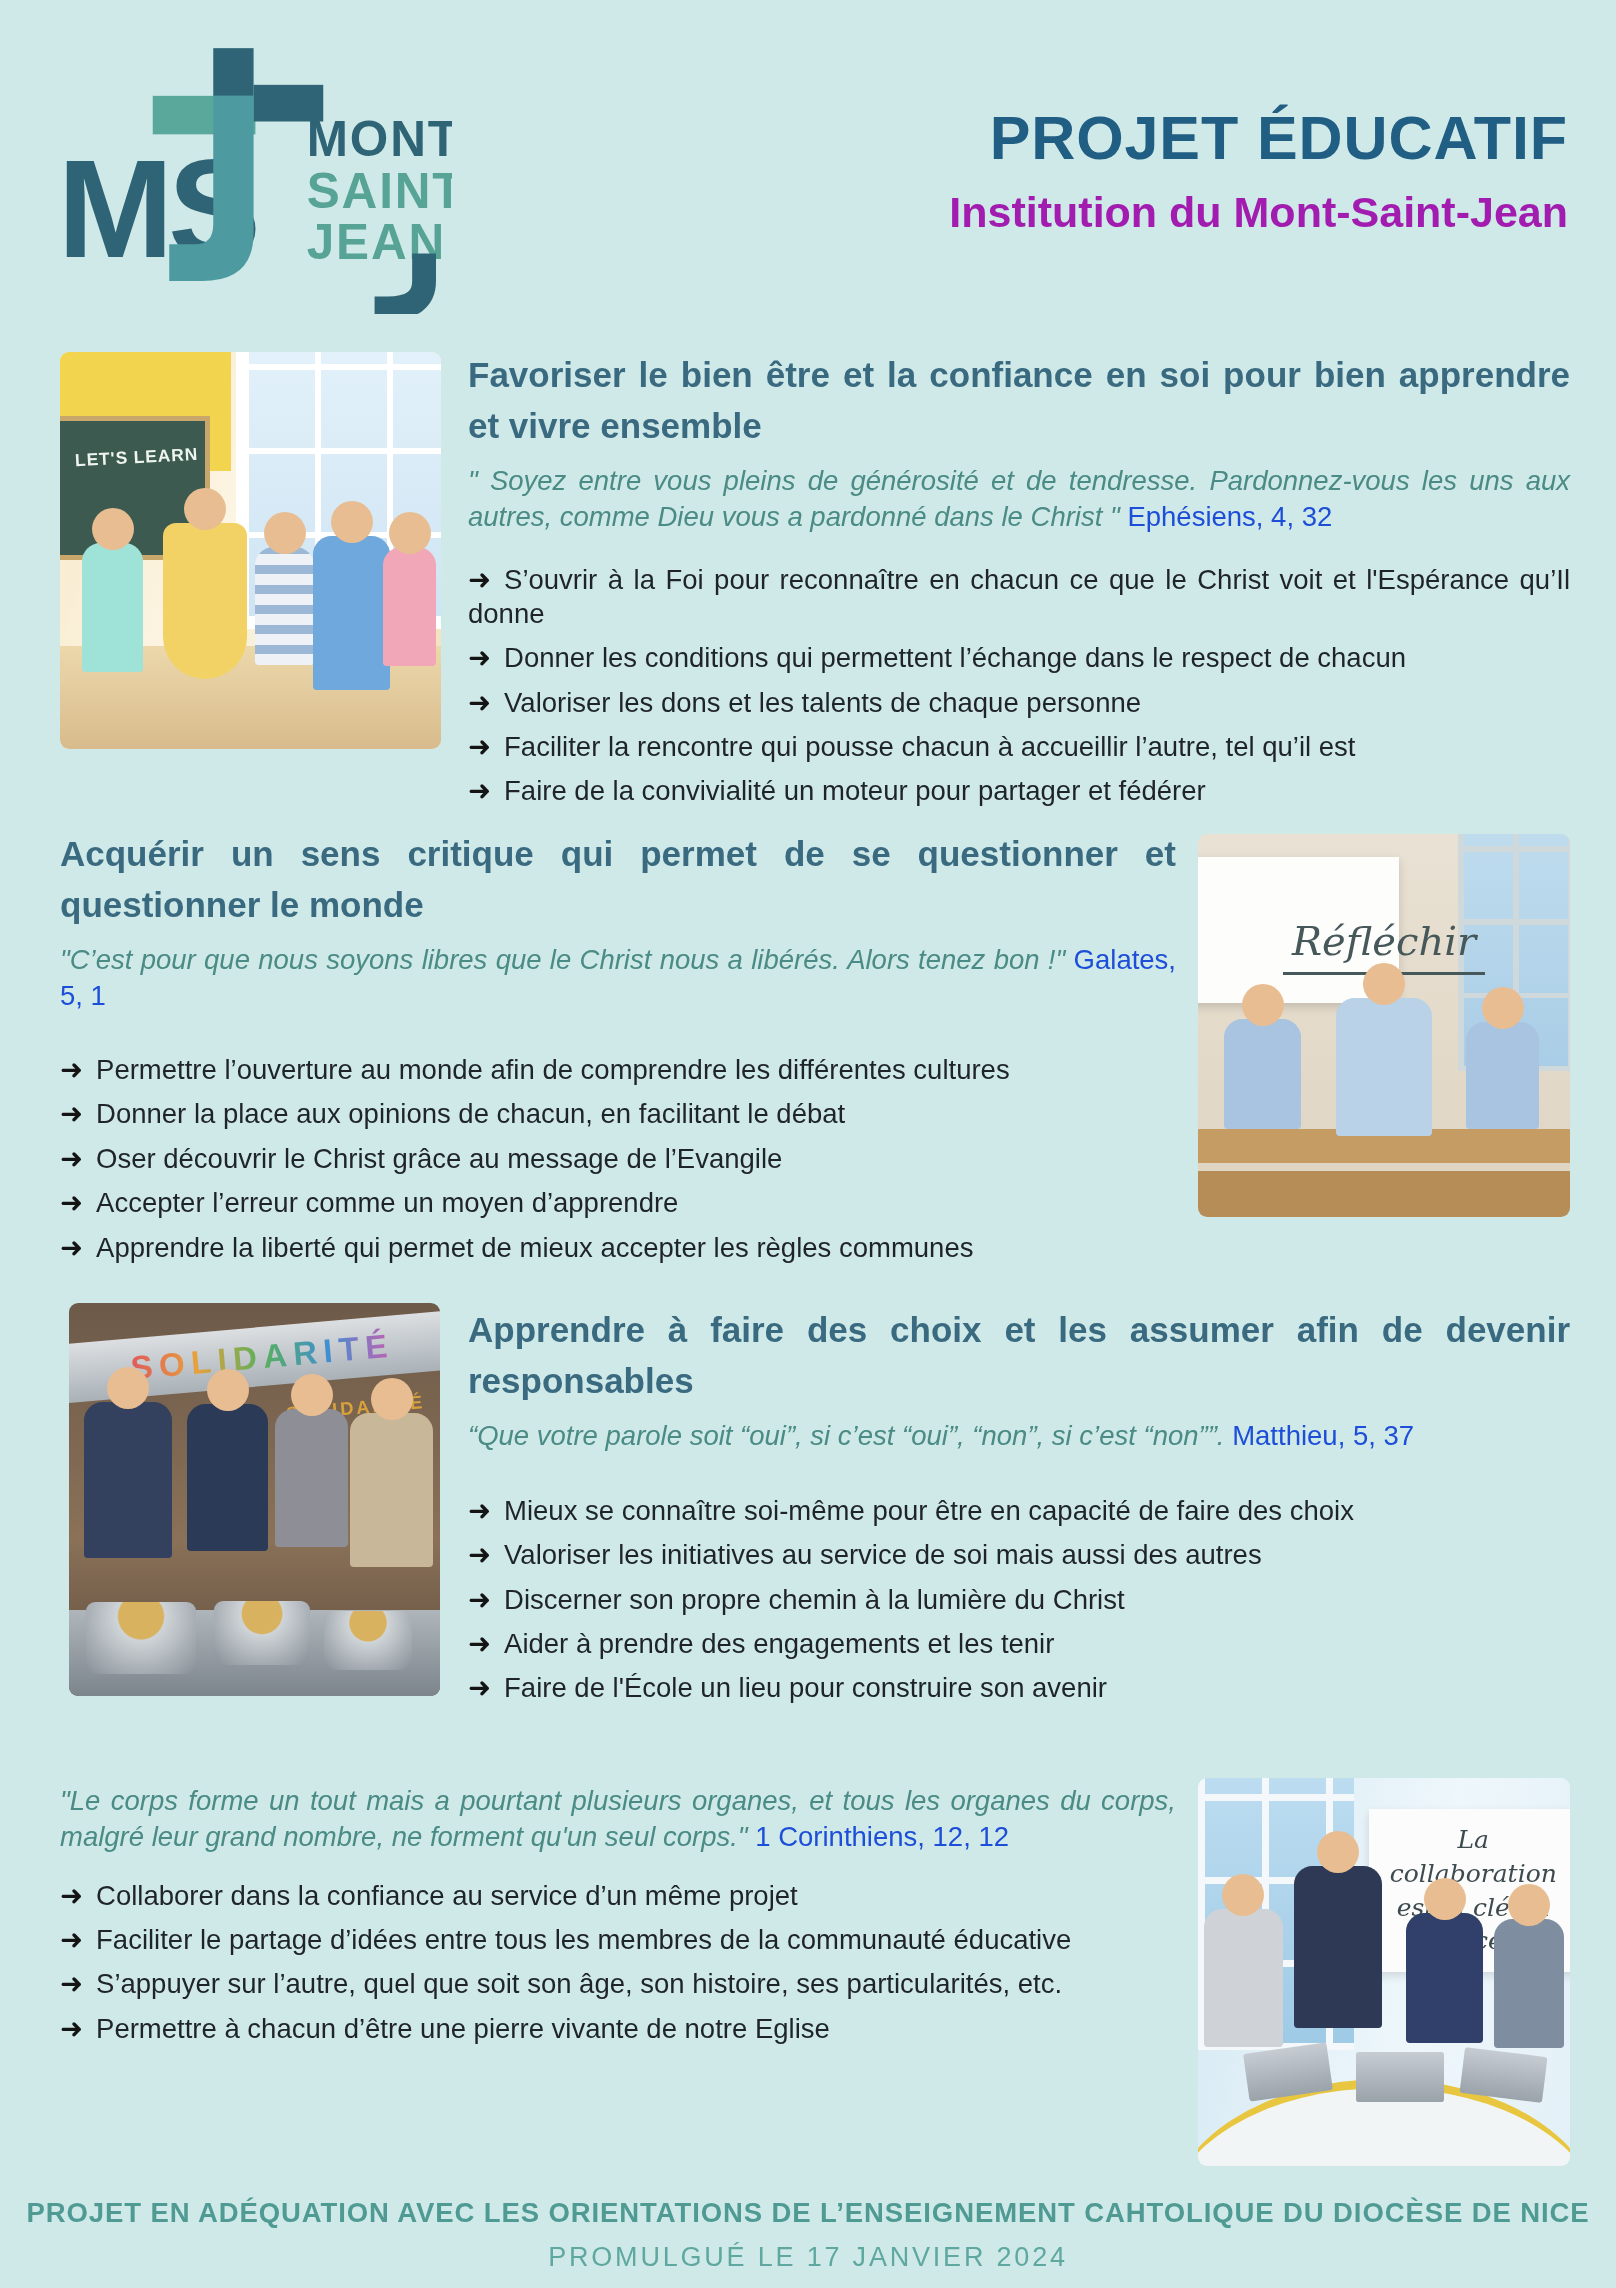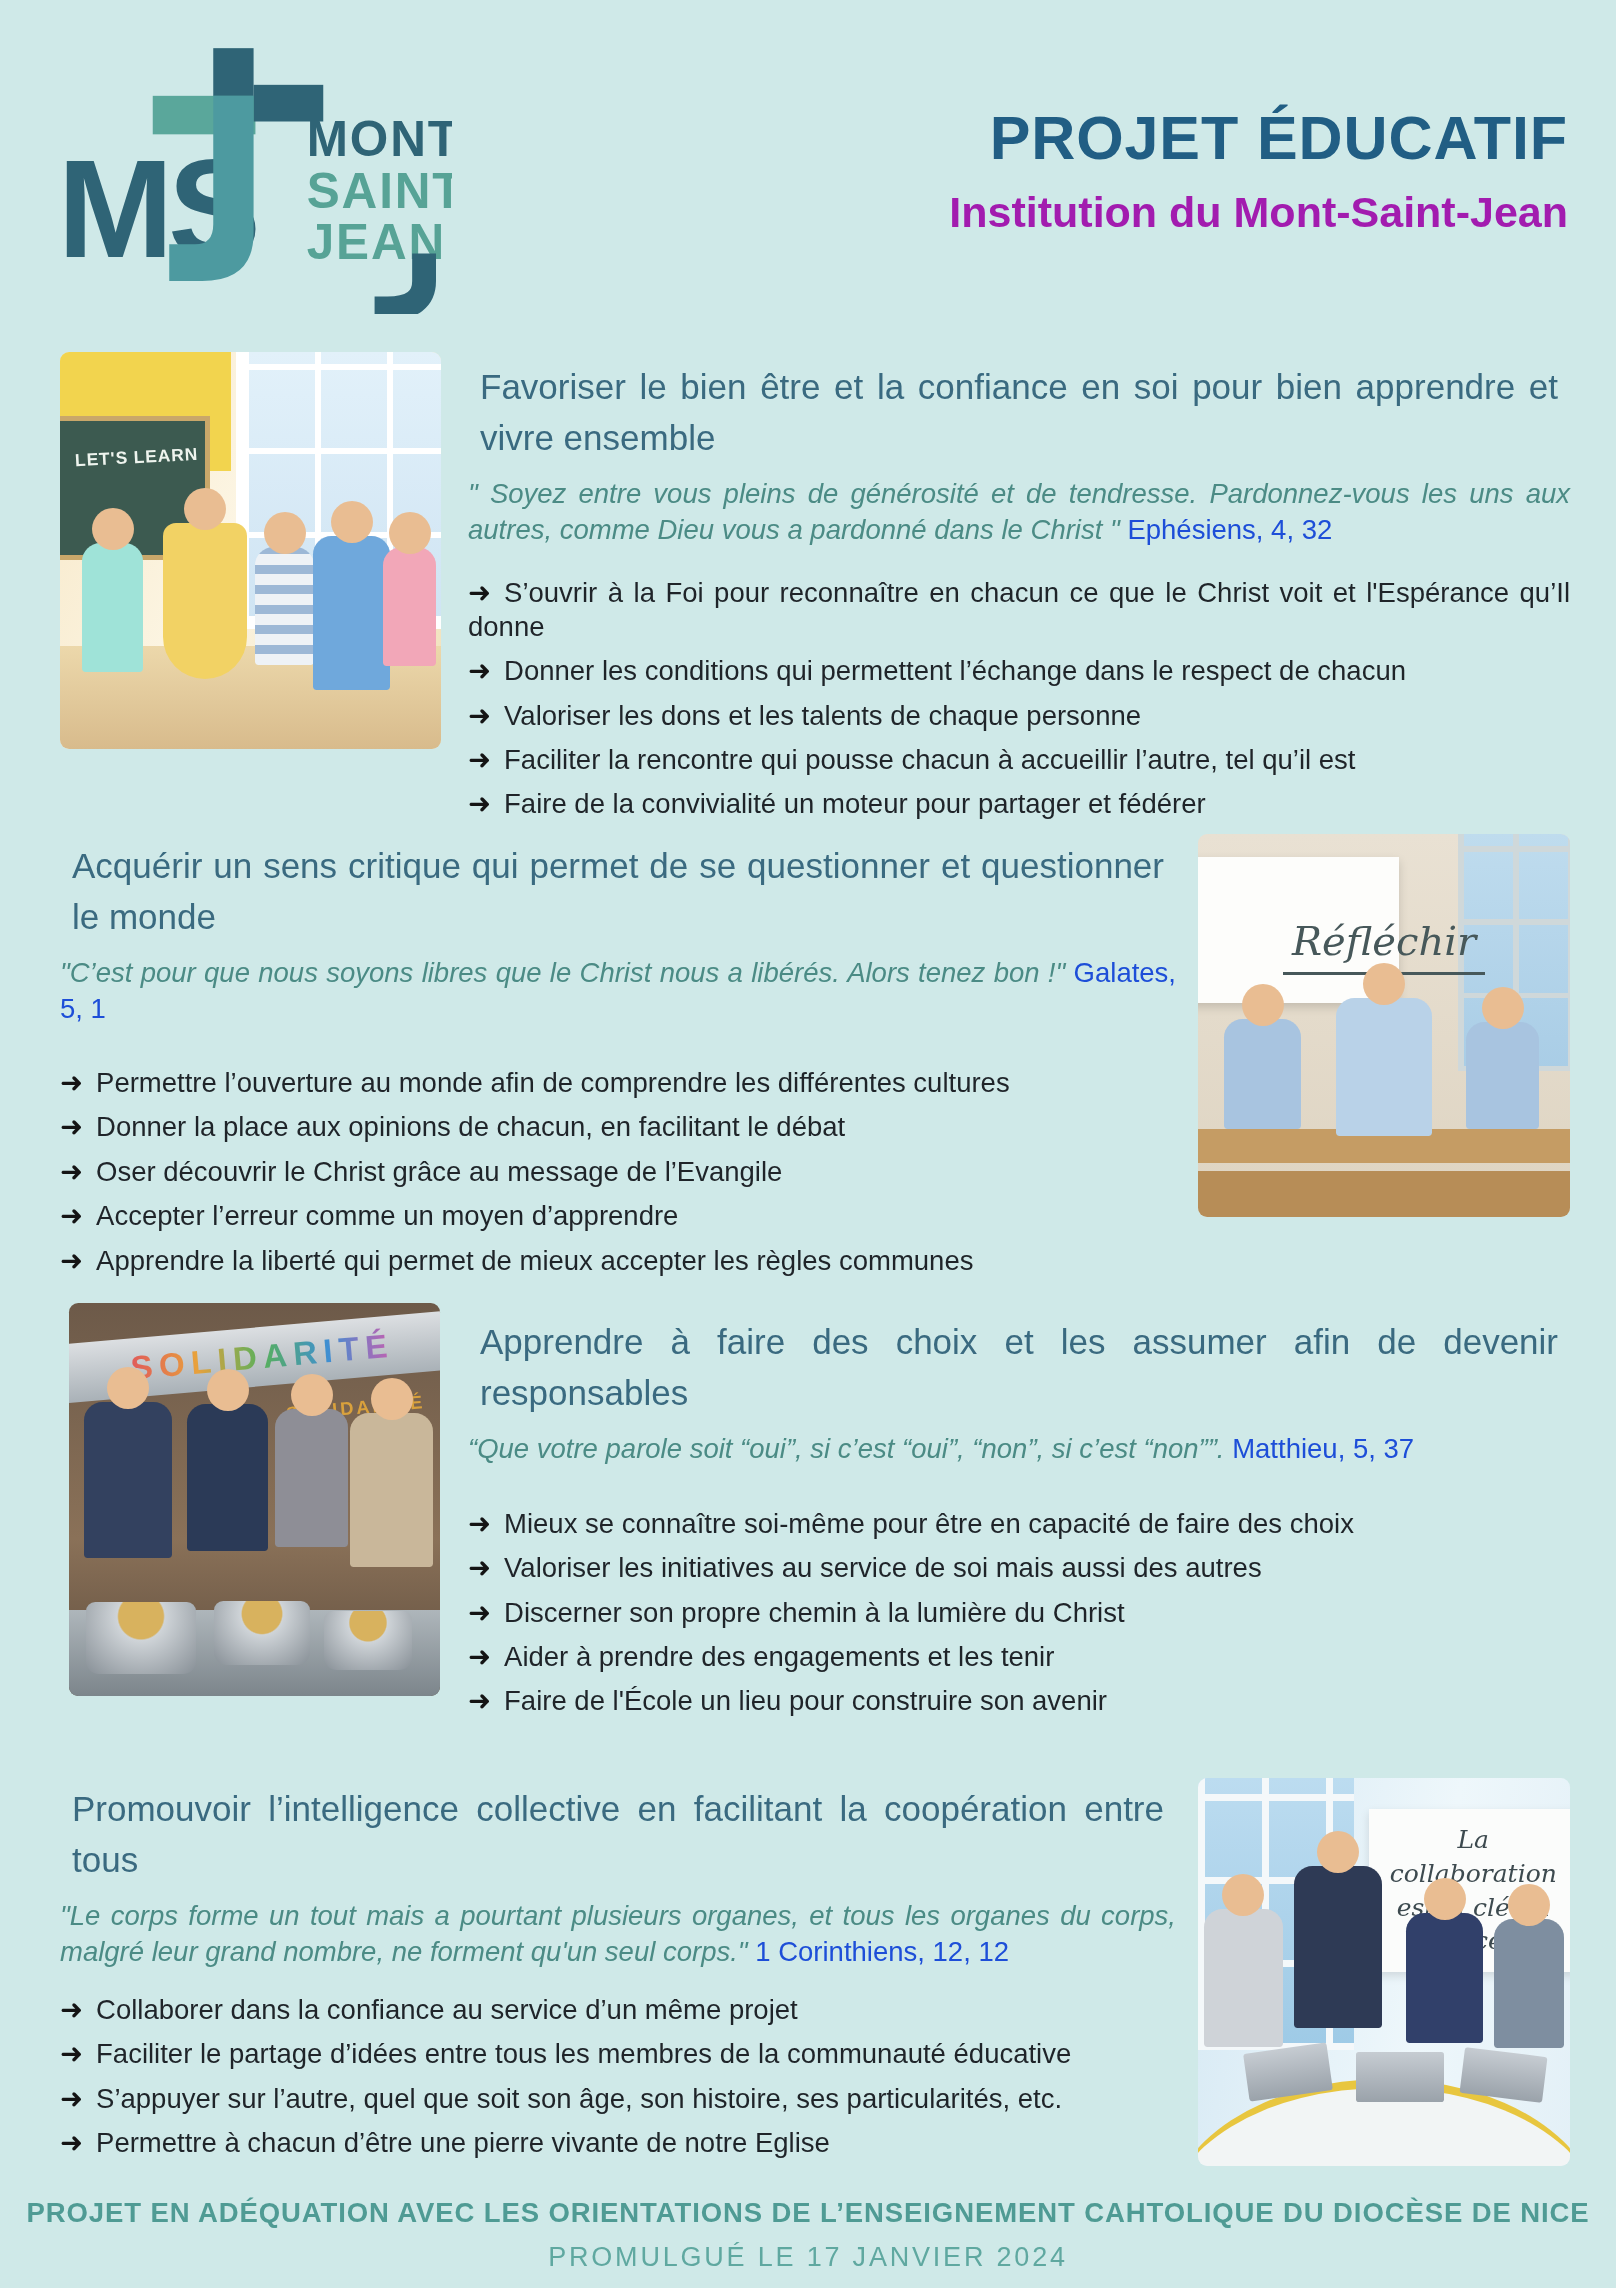--- a/index.html
+++ b/index.html
@@ -8,21 +8,21 @@
 
   
   .logo{position:absolute;left:57px;top:39px;width:395px;height:275px;}
   .title-block{position:absolute;right:48px;top:103px;width:882px;text-align:right;}
   .doc-title{font-size:61px;font-weight:bold;color:#215e84;letter-spacing:0.9px;margin:0;}
   .doc-subtitle{font-size:43px;font-weight:bold;color:#a21caf;margin:14.7px 0 0 0;}
   .doc-tagline{font-size:38px;font-weight:400;color:#2a6486;margin:13px 0 0 0;}
 
   
   .sec-text{position:absolute;}
-  .sec-heading{font-size:35px;font-weight:normal;color:#3a6a80;text-align:justify;line-height:1.45;margin:12px;}
+  .sec-heading{font-size:35px;font-weight:bold;color:#3a6a80;text-align:justify;line-height:1.45;margin:0;}
   .sec-quote{font-size:27.5px;font-style:italic;color:#4b8b85;text-align:justify;line-height:1.32;margin:11px 0 0 0;}
   .sec-quote .ref{font-style:normal;color:#1d4ed8;}
   .bullets{margin-top:27.5px;}
   .bullet{font-size:27.5px;color:#1f2429;text-align:justify;line-height:1.25;margin:0 0 10px 0;}
   .arrow{color:#141414;margin-right:13px;font-style:normal;}
 
   
   .photo{position:absolute;border-radius:9.2px;overflow:hidden;}
   .ph-el{position:absolute;}
 
@@ -177,21 +177,20 @@
     <div class="bullets" style="margin-top:40px;">
       <p class="bullet"><span class="arrow">➜</span><span>Mieux se connaître soi-même pour être en capacité de faire des choix</span></p>
       <p class="bullet"><span class="arrow">➜</span><span>Valoriser les initiatives au service de soi mais aussi des autres</span></p>
       <p class="bullet"><span class="arrow">➜</span><span>Discerner son propre chemin à la lumière du Christ</span></p>
       <p class="bullet"><span class="arrow">➜</span><span>Aider à prendre des engagements et les tenir</span></p>
       <p class="bullet"><span class="arrow">➜</span><span>Faire de l'École un lieu pour construire son avenir</span></p>
     </div>
   </div>
 
   <div class="sec-text" style="left:60px;top:1772px;width:1116px;">
-    <h2 class="sec-heading">Promouvoir l’intelligence collective en facilitant la coopération entre tous</h2>
     <p class="sec-quote"><span>"Le corps forme un tout mais a pourtant plusieurs organes, et tous les organes du corps, malgré leur grand nombre, ne forment qu'un seul corps."</span> <span class="ref">1 Corinthiens, 12, 12</span></p>
     <div class="bullets" style="margin-top:23px;">
       <p class="bullet"><span class="arrow">➜</span><span>Collaborer dans la confiance au service d’un même projet</span></p>
       <p class="bullet"><span class="arrow">➜</span><span>Faciliter le partage d’idées entre tous les membres de la communauté éducative</span></p>
       <p class="bullet"><span class="arrow">➜</span><span>S’appuyer sur l’autre, quel que soit son âge, son histoire, ses particularités, etc.</span></p>
       <p class="bullet"><span class="arrow">➜</span><span>Permettre à chacun d’être une pierre vivante de notre Eglise</span></p>
     </div>
   </div>
 
   <div class="photo ph4" style="left:1198px;top:1778px;width:372px;height:388px;">

